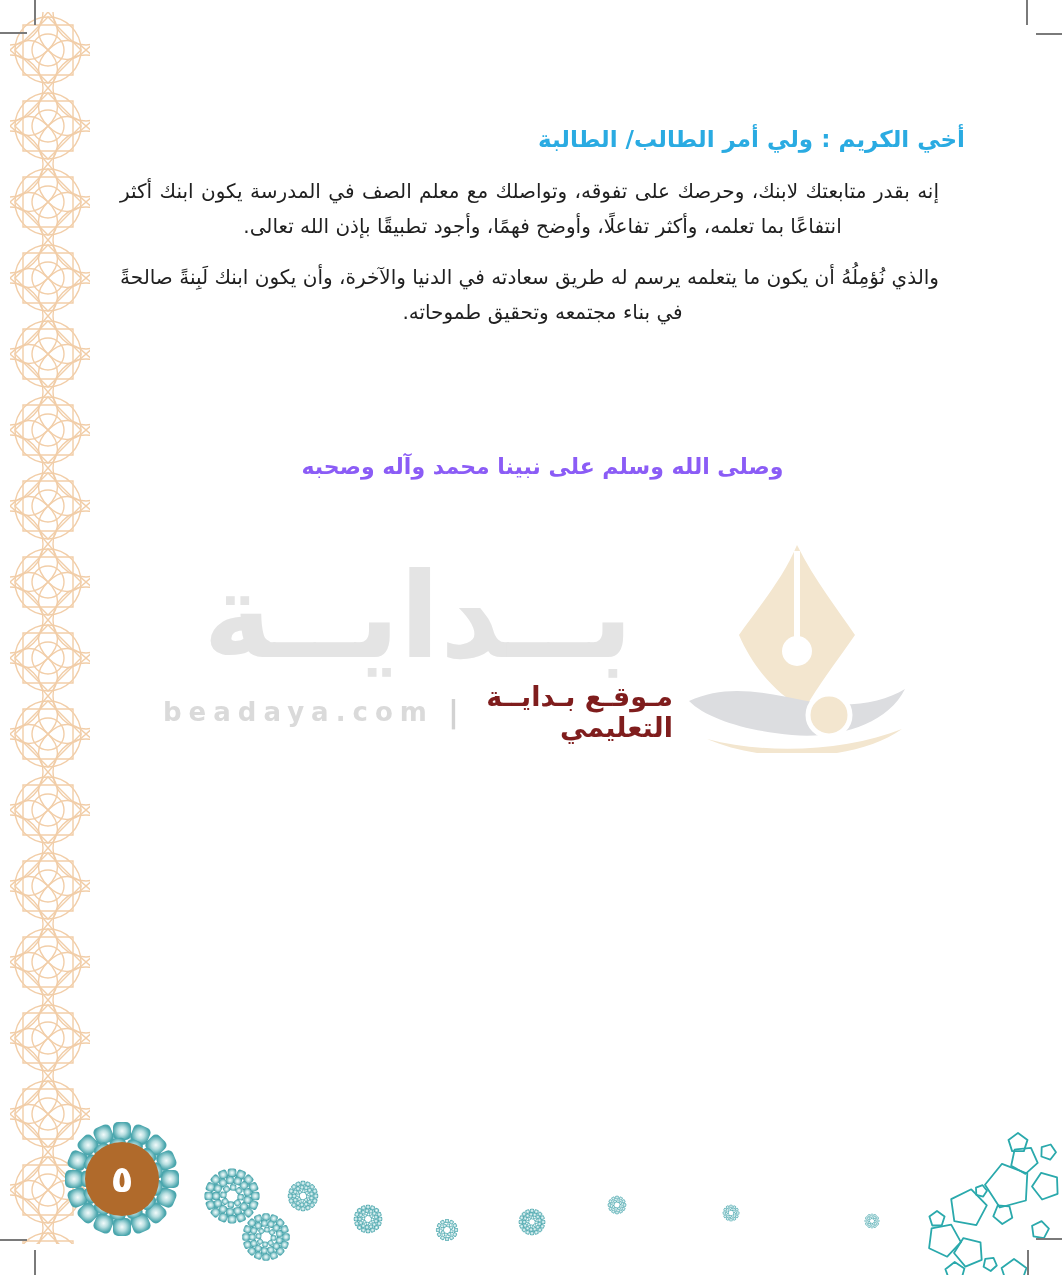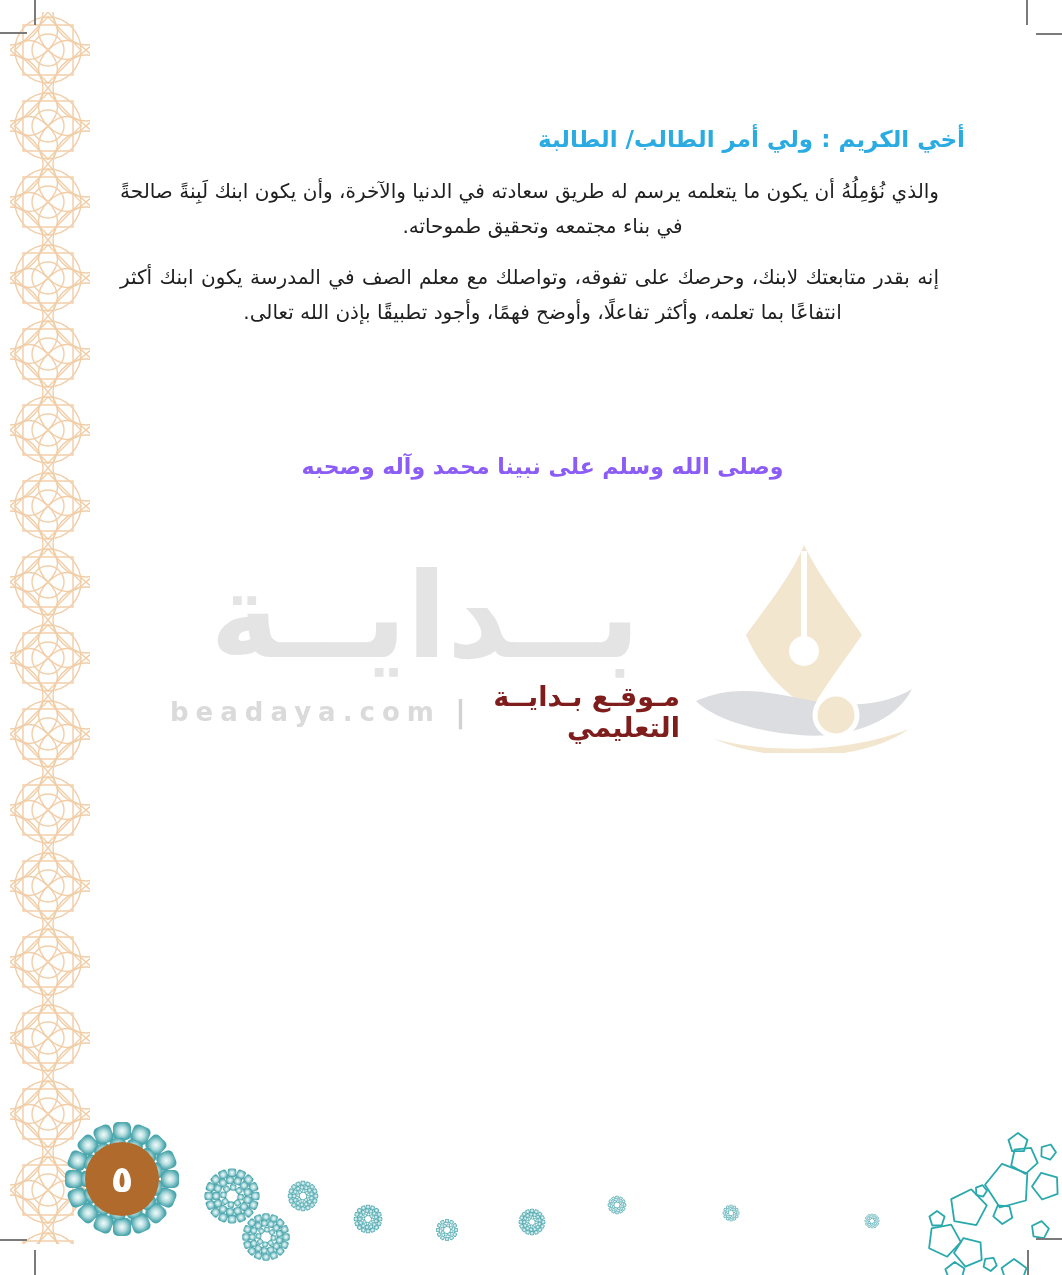--- a/index.html
+++ b/index.html
@@ -32,21 +32,21 @@
     text-indent:26px;
   }
   .blessing{
     margin:124px 0 0 0;
     text-align:center;
     font-size:22px;font-weight:bold;
     color:#8b5cf6;
   }
   
   .watermark{
-    position:absolute;left:170px;top:543px;z-index:2;
+    position:absolute;left:163px;top:543px;z-index:2;
     display:flex;align-items:flex-start;
   }
   .wm-left{width:510px;}
   .wm-word{
     direction:rtl;text-align:center;
     font-size:118px;line-height:1.25;font-weight:bold;
     color:var(--watermark_gray,#e4e4e4);
   }
   .wm-tagline{
     margin-top:-10px;
@@ -90,22 +90,22 @@
           <path d="M38,0 Q19,19 38,38 Q57,19 38,0 Z"></path>
           <path d="M38,76 Q19,57 38,38 Q57,57 38,76 Z"></path>
         </g>
       </pattern>
     </defs>
     <rect x="0" y="0" width="80" height="1232" fill="url(#arabesque)"></rect>
   </svg>
 
   <main class="content" dir="rtl">
     <h2 class="heading">أخي الكريم : ولي أمر الطالب/ الطالبة</h2>
+    <p class="para">إنه بقدر متابعتك لابنك، وحرصك على تفوقه، وتواصلك مع معلم الصف في المدرسة يكون ابنك أكثر انتفاعًا بما تعلمه، وأكثر تفاعلًا، وأوضح فهمًا، وأجود تطبيقًا بإذن الله تعالى.</p>
     <p class="para">والذي نُؤمِلُهُ أن يكون ما يتعلمه يرسم له طريق سعادته في الدنيا والآخرة، وأن يكون ابنك لَبِنةً صالحةً في بناء مجتمعه وتحقيق طموحاته.</p>
-    <p class="para">إنه بقدر متابعتك لابنك، وحرصك على تفوقه، وتواصلك مع معلم الصف في المدرسة يكون ابنك أكثر انتفاعًا بما تعلمه، وأكثر تفاعلًا، وأوضح فهمًا، وأجود تطبيقًا بإذن الله تعالى.</p>
     <p class="blessing">وصلى الله وسلم على نبينا محمد وآله وصحبه</p>
   </main>
 
   <div class="watermark">
     <div class="wm-left">
       <div class="wm-word">بــدايــة</div>
       <div class="wm-tagline">
         <span class="wm-domain">beadaya.com</span>
         <span class="wm-sep">|</span>
         <span class="wm-ar">مـوقـع بـدايــة التعليمي</span>

